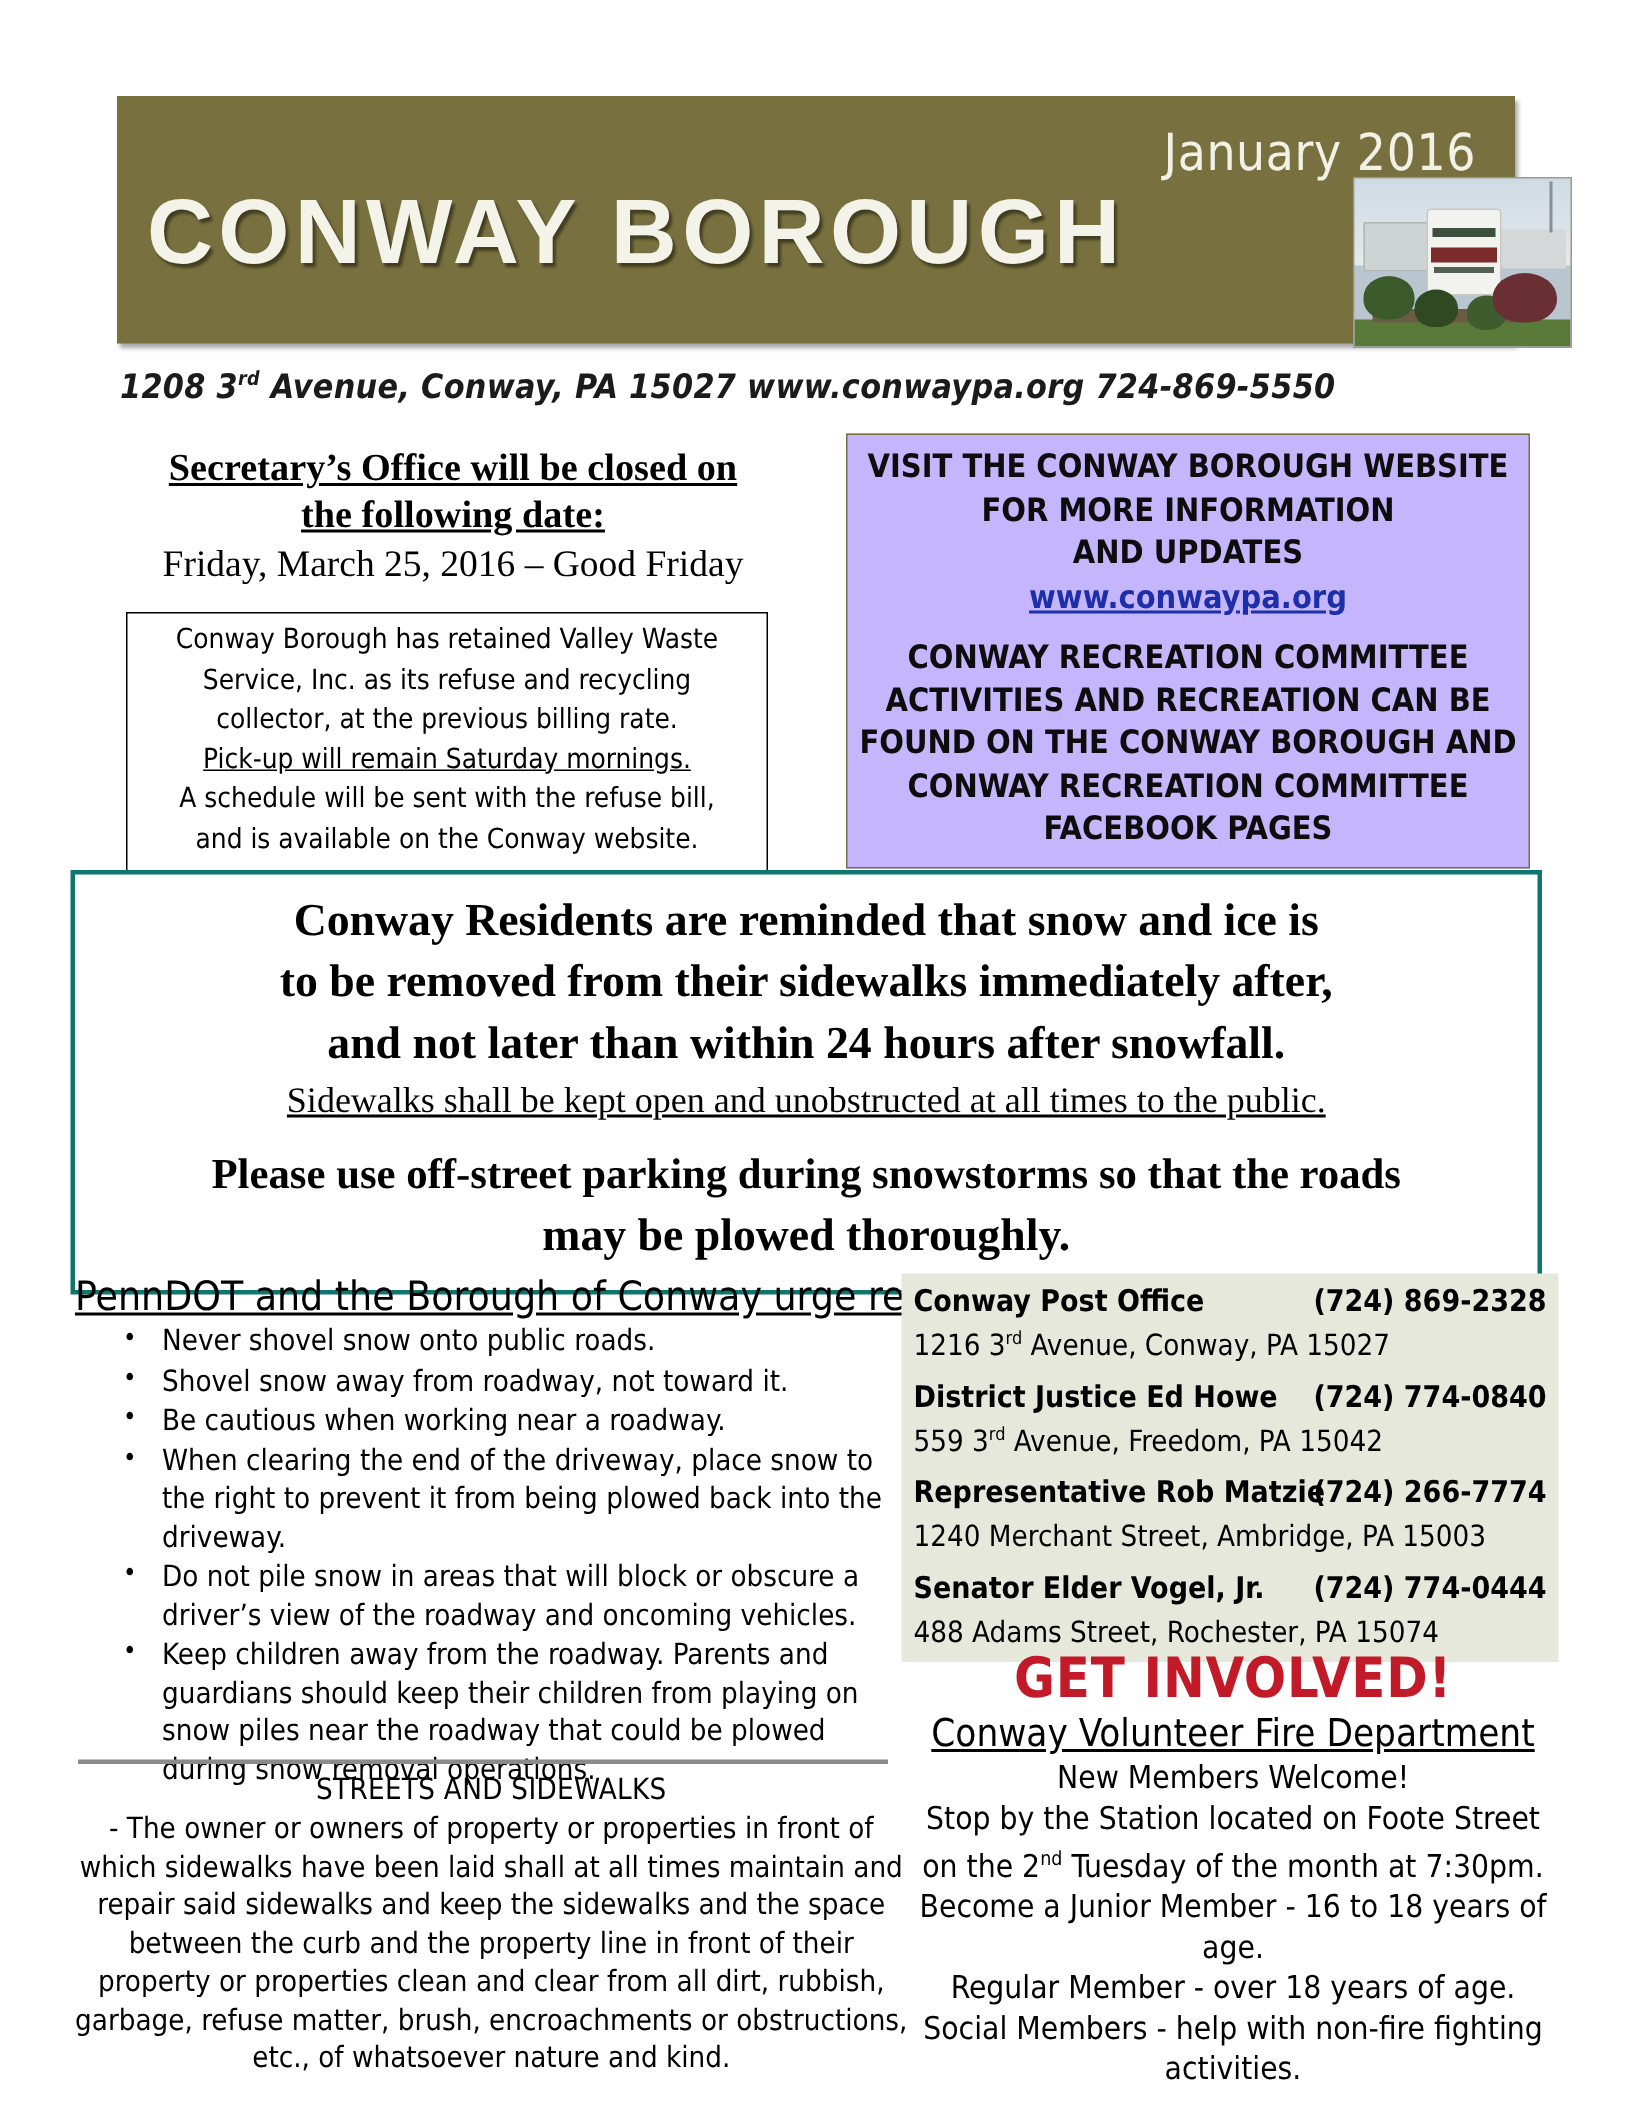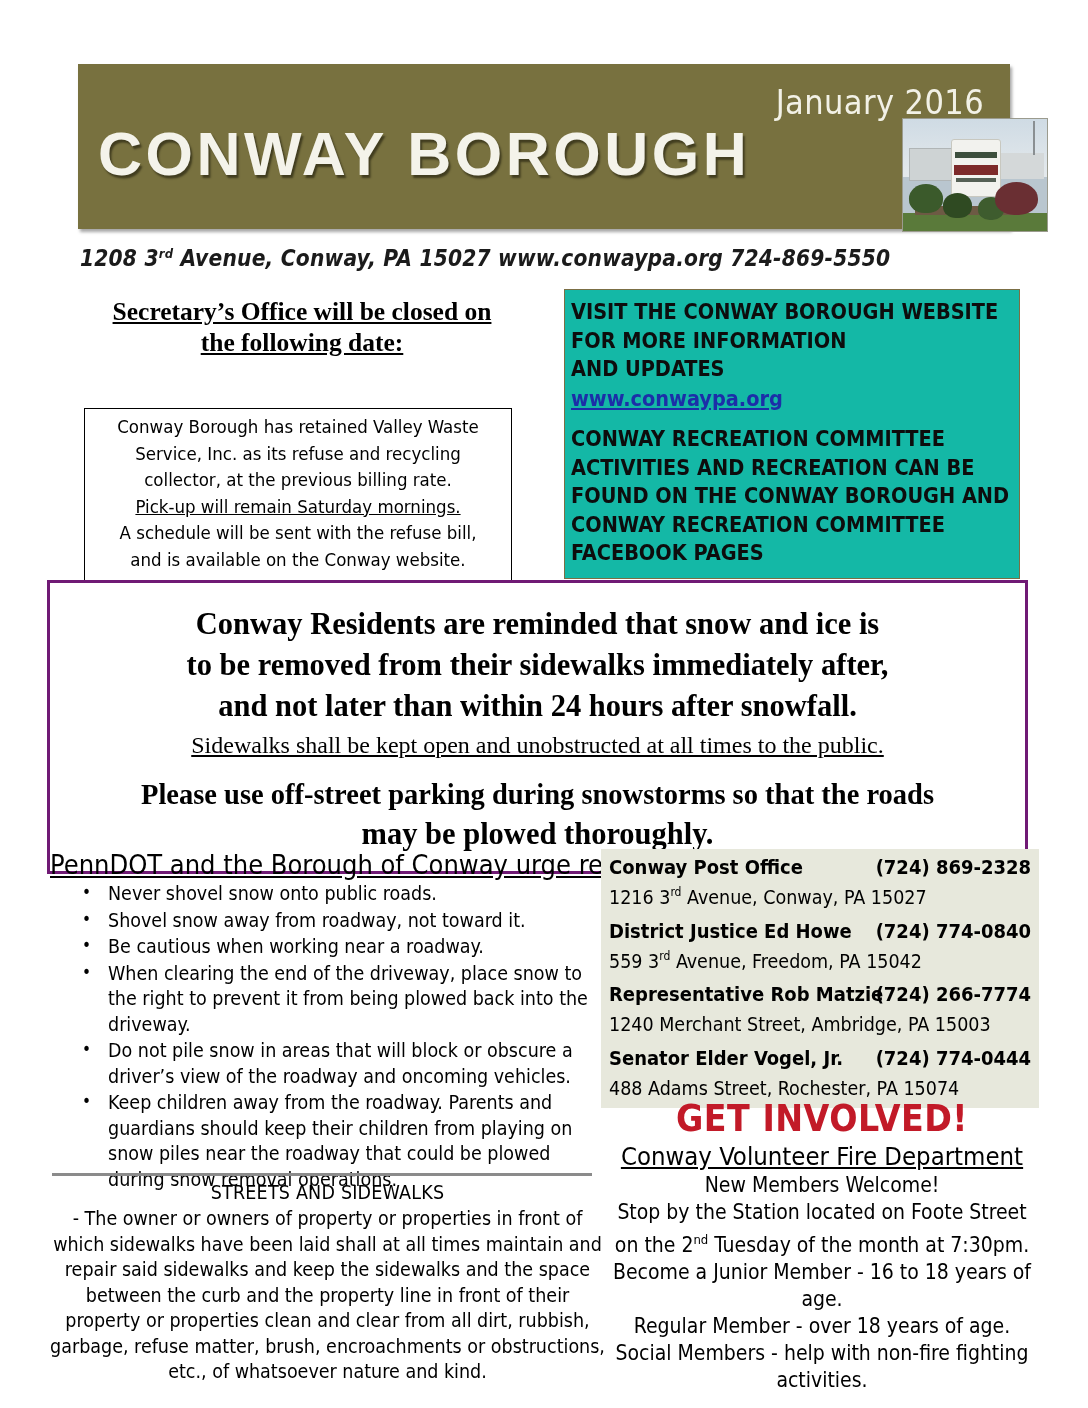--- a/index.html
+++ b/index.html
@@ -160,24 +160,24 @@
   }
   #refuse-box .u { text-decoration: underline; }
 
   
   #website-box {
     position: absolute;
     left: 564px;
     top: 289px;
     width: 456px;
     box-sizing: border-box;
-    background: #14b8a6;
+    background: #c4b5fd;
     border: 1.5px solid #7b6f45;
     padding: 8px 6px 10px 6px;
-    text-align: left;
+    text-align: center;
     font-family: "DejaVu Sans Condensed", "Liberation Sans", sans-serif;
     font-weight: bold;
     font-size: 21.5px;
     line-height: 28.5px;
     color: #0d0d0d;
   }
   #website-box .url {
     color: #1c2ea8;
     text-decoration: underline;
     display: block;
@@ -185,22 +185,22 @@
   }
   #website-box .gap { display: block; height: 12px; }
 
   
   #snow-box {
     position: absolute;
     left: 47px;
     top: 580px;
     width: 981px;
     box-sizing: border-box;
-    border: 3px solid #701a75;
-    padding: 21px 14px 16px 14px;
+    border: 3px solid #0f766e;
+    padding: 10px 14px 16px 14px;
     text-align: center;
     font-family: "Liberation Serif", serif;
     color: #000;
   }
   #snow-box .big {
     font-weight: bold;
     font-size: 30.5px;
     line-height: 41px;
   }
   #snow-box .mid {
@@ -360,20 +360,21 @@
   <div class="shrub s2"></div>
   <div class="shrub s4"></div>
   <div class="shrub s3"></div>
 </div>
 
 <div id="address-line"><span>1208 3</span><sup>rd</sup><span> Avenue, Conway, PA  15027  www.conwaypa.org   724-869-5550</span></div>
 
 <div id="secretary-notice">
   <div class="hd">Secretary’s Office will be closed on</div>
   <div class="hd">the following date:</div>
+  <div class="date">Friday, March 25, 2016 – Good Friday</div>
 </div>
 
 <div id="refuse-box">
   <div>Conway Borough has retained Valley Waste</div>
   <div>Service, Inc. as its refuse and recycling</div>
   <div>collector, at the previous billing rate.</div>
   <div class="u">Pick-up will remain Saturday mornings.</div>
   <div>A schedule will be sent with the refuse bill,</div>
   <div>and is available on the Conway website.</div>
 </div>

